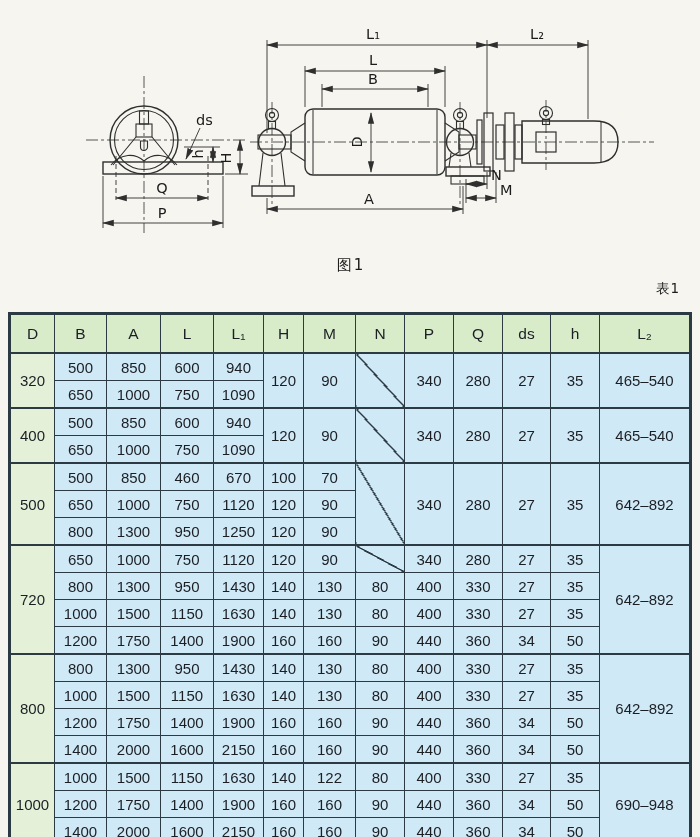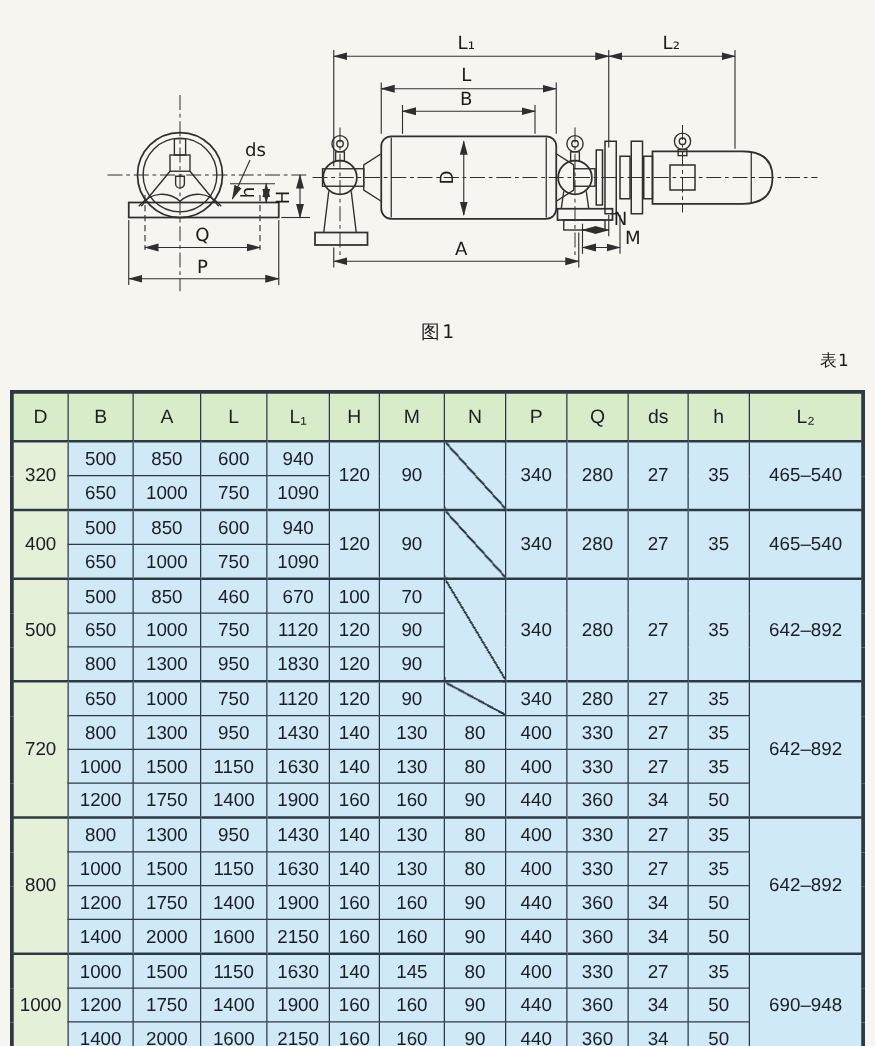--- a/index.html
+++ b/index.html
@@ -290,21 +290,21 @@
           <td>1000</td>
           <td>750</td>
           <td>1120</td>
           <td>120</td>
           <td>90</td>
         </tr>
         <tr>
           <td>800</td>
           <td>1300</td>
           <td>950</td>
-          <td>1830</td>
+          <td>1250</td>
           <td>120</td>
           <td>90</td>
         </tr>
         <tr class="gs">
           <td rowspan="4" class="d">720</td>
           <td>650</td>
           <td>1000</td>
           <td>750</td>
           <td>1120</td>
           <td>120</td>
@@ -409,21 +409,21 @@
           <td>34</td>
           <td>50</td>
         </tr>
         <tr class="gs">
           <td rowspan="3" class="d">1000</td>
           <td>1000</td>
           <td>1500</td>
           <td>1150</td>
           <td>1630</td>
           <td>140</td>
-          <td>145</td>
+          <td>122</td>
           <td>80</td>
           <td>400</td>
           <td>330</td>
           <td>27</td>
           <td>35</td>
           <td rowspan="3" class="l2">690–948</td>
         </tr>
         <tr>
           <td>1200</td>
           <td>1750</td>

